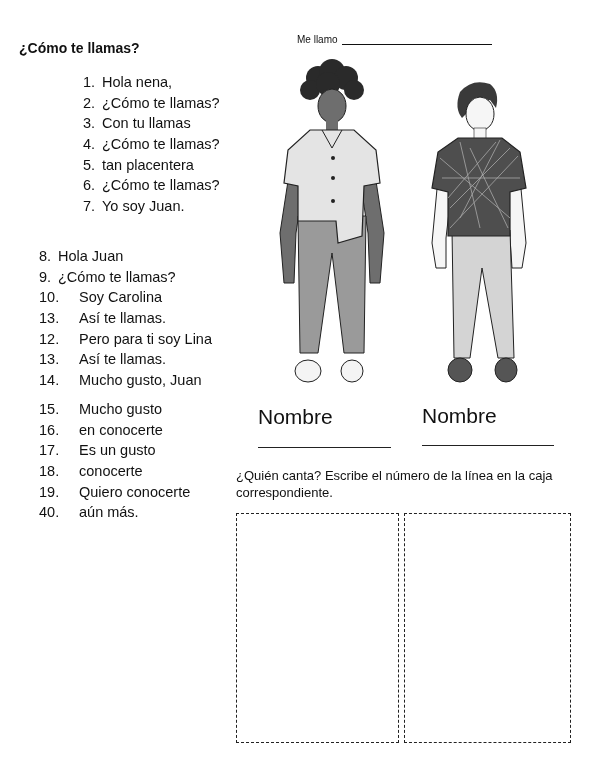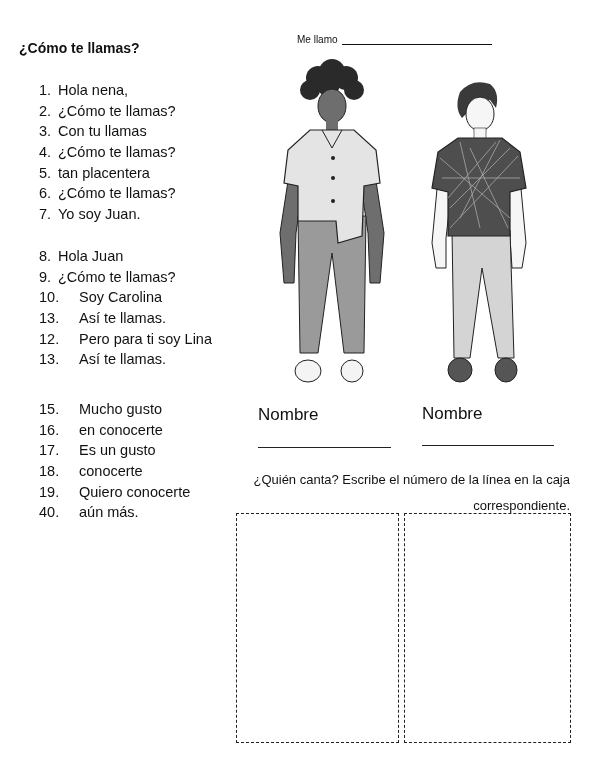--- a/index.html
+++ b/index.html
@@ -3,29 +3,29 @@
 <meta charset="utf-8">
 <style>
   html,body{margin:0;padding:0;background:#fff;}
   body{width:615px;height:778px;position:relative;overflow:hidden;font-family:"Liberation Sans",sans-serif;color:#111;}
   .title{position:absolute;left:19px;top:40px;font-size:14px;font-weight:bold;}
   .list{position:absolute;left:39px;margin:0;padding:0;list-style:none;font-size:14.5px;}
   .list li{height:20.7px;line-height:20.7px;white-space:nowrap;}
   .list .num{display:inline-block;}
   .list.a .num{width:19px;}
   .list.b .num{width:40px;}
-  .list1{top:80px;}
+  .list1{top:72px;margin-left:44px;}
   .list2{top:246px;}
   .list3{top:399px;}
   .mellamo{position:absolute;left:297px;top:30px;font-size:10px;}
   .mellamo .line{display:inline-block;width:150px;border-bottom:1.3px solid #111;margin-left:4px;height:14px;vertical-align:bottom;}
   .figure{position:absolute;}
-  .nombre{position:absolute;font-size:17px;}
+  .nombre{position:absolute;font-size:21px;}
   .nline{position:absolute;height:0;border-top:1.3px solid #222;}
-  .instr{position:absolute;left:236px;top:467px;width:334px;text-align:right;font-size:13px;line-height:26px;}
+  .instr{position:absolute;left:236px;top:467px;width:334px;text-align:left;font-size:13px;line-height:17px;}
   .box{position:absolute;border:1.4px dashed #222;box-sizing:border-box;}
 </style>
 </head>
 <body>
 
 <div class="title">¿Cómo te llamas?</div>
 
 <ol class="list a list1">
   <li><span class="num">1.</span><span>Hola nena,</span></li>
   <li><span class="num">2.</span><span>¿Cómo te llamas?</span></li>
@@ -36,20 +36,21 @@
   <li><span class="num">7.</span><span>Yo soy Juan.</span></li>
 </ol>
 
 <ol class="list a list2" style="top:246px;">
   <li><span class="num">8.</span><span>Hola Juan</span></li>
   <li><span class="num">9.</span><span>¿Cómo te llamas?</span></li>
   <li class="b"><span class="num" style="width:40px">10.</span><span>Soy Carolina</span></li>
   <li><span class="num" style="width:40px">13.</span><span>Así te llamas.</span></li>
   <li><span class="num" style="width:40px">12.</span><span>Pero para ti soy Lina</span></li>
   <li><span class="num" style="width:40px">13.</span><span>Así te llamas.</span></li>
+  <li><span class="num" style="width:40px">14.</span><span>Mucho gusto, Juan</span></li>
 </ol>
 
 <ol class="list b list3">
   <li><span class="num">15.</span><span>Mucho gusto</span></li>
   <li><span class="num">16.</span><span>en conocerte</span></li>
   <li><span class="num">17.</span><span>Es un gusto</span></li>
   <li><span class="num">18.</span><span>conocerte</span></li>
   <li><span class="num">19.</span><span>Quiero conocerte</span></li>
   <li><span class="num">40.</span><span>aún más.</span></li>
 </ol>

